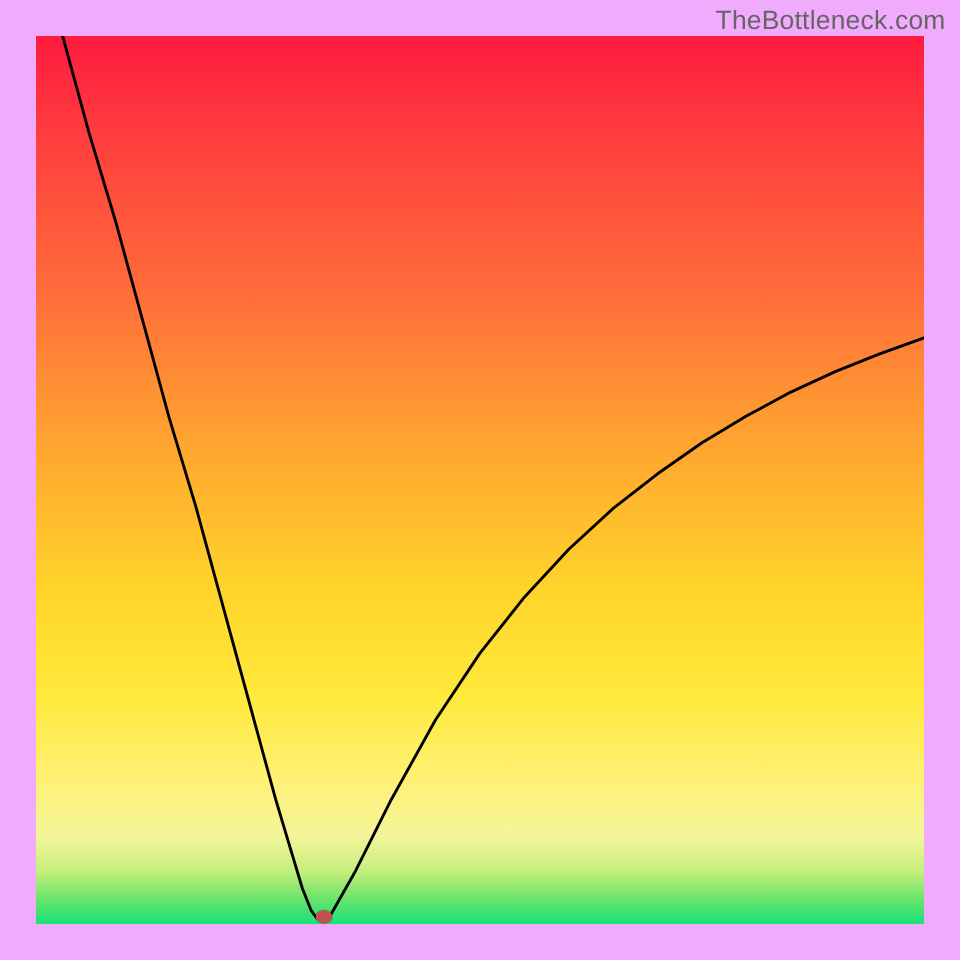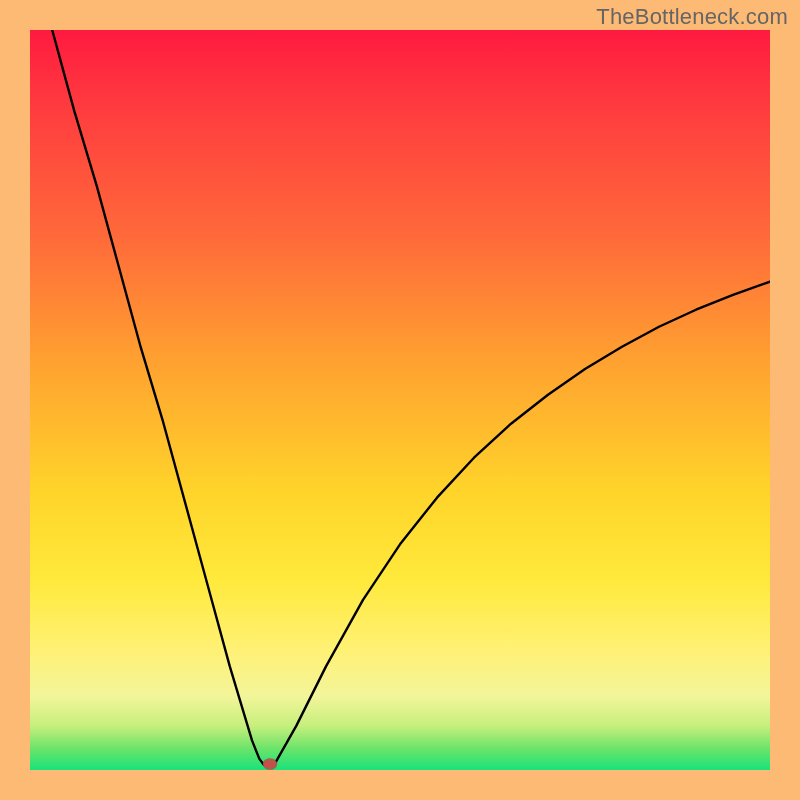--- a/index.html
+++ b/index.html
@@ -8,21 +8,21 @@
     width: 800px;
     height: 800px;
     background: #000;
     overflow: hidden;
     font-family: Arial, Helvetica, sans-serif;
   }
   .stage {
     position: relative;
     width: 800px;
     height: 800px;
-    background: #fdba74;
+    background: #f0abfc;
   }
   .attribution {
     position: absolute;
     top: 4px;
     right: 12px;
     color: #656565;
     font-size: 22px;
     font-weight: 400;
     letter-spacing: 0.2px;
   }

